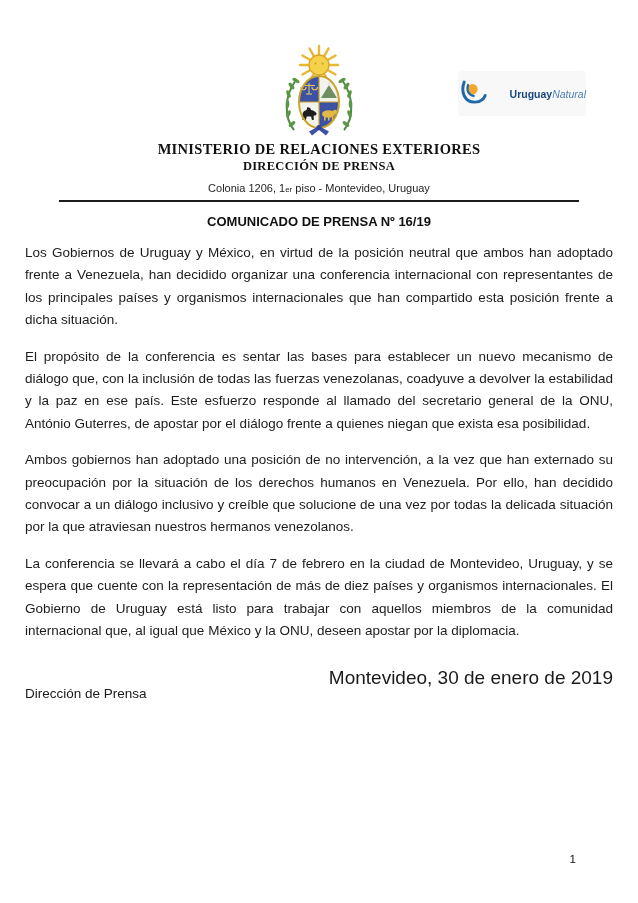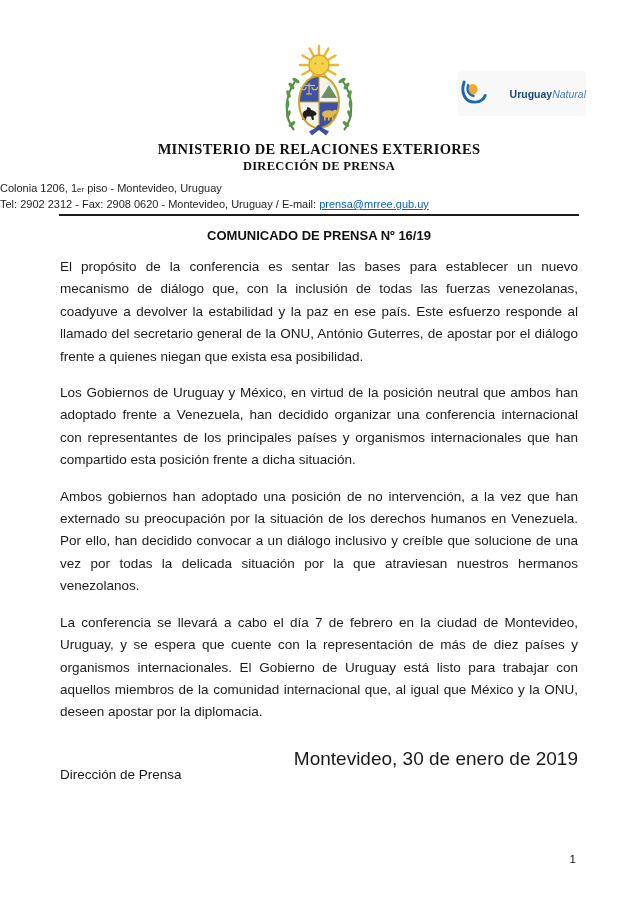--- a/index.html
+++ b/index.html
@@ -32,29 +32,29 @@
     font-weight: 700; font-size: 14.5px; letter-spacing: .3px;
     line-height: 17px; color: #111;
   }
   .direction {
     margin-top: 1px; text-align: center;
     font-family: "Liberation Serif", serif;
     font-weight: 700; font-size: 12.5px; letter-spacing: .3px;
     line-height: 15px; color: #111;
   }
   .address-line, .contact-line {
-    font-size: 11px; line-height: 14px; color: #1f1f1f;
+    text-align: center; font-size: 11px; line-height: 14px; color: #1f1f1f;
   }
   .address-line { margin-top: 7px; }
   .ordinal { font-size: 8px; }
   .email-link { color: #0563c1; text-decoration: underline; cursor: pointer; }
   .rule { margin: 3px 59px 0 59px; border-bottom: 2.5px solid #1c1c1c; }
 
   
-  .doc { padding: 0 60px; }
+  .doc { padding: 0 25px; }
   .kicker {
     margin-top: 12px; text-align: center;
     font-weight: 700; font-size: 13px; line-height: 16px; color: #111;
   }
   .title {
     margin-top: 20px; text-align: center;
     font-weight: 700; font-style: italic;
     font-size: 13.5px; line-height: 25px; color: #111;
   }
   .title .tline { text-decoration: underline; text-underline-offset: 3px; }
@@ -158,30 +158,29 @@
 
       <path d="M43,82 l-10,5.5 3,4 7,-5.5 7,5.5 3,-4 z" fill="#3d51a5"></path>
       <circle cx="43" cy="83.5" r="2.6" fill="#2f439c"></circle>
     </svg>
   </div>
 
   <div class="ministry">MINISTERIO DE RELACIONES EXTERIORES</div>
   <div class="direction">DIRECCIÓN DE PRENSA</div>
 
   <div class="address-line"><span>Colonia 1206, 1</span><span class="ordinal">er</span><span> piso - Montevideo, Uruguay</span></div>
-  <div class="contact-line"><span>Tel: 2902 2312 - Fax: 2908 0620 - Montevideo, Uruguay / E-mail: </span><a class="email-link">prensa@mrree.gub.uy</a></div>
 
   <div class="rule"></div>
 
   <div class="doc">
     <div class="kicker">COMUNICADO DE PRENSA Nº 16/19</div>
 
 
+    <p class="body-p">Los Gobiernos de Uruguay y México, en virtud de la posición neutral que ambos han adoptado frente a Venezuela, han decidido organizar una conferencia internacional con representantes de los principales países y organismos internacionales que han compartido esta posición frente a dicha situación.</p>
     <p class="body-p">El propósito de la conferencia es sentar las bases para establecer un nuevo mecanismo de diálogo que, con la inclusión de todas las fuerzas venezolanas, coadyuve a devolver la estabilidad y la paz en ese país. Este esfuerzo responde al llamado del secretario general de la ONU, António Guterres, de apostar por el diálogo frente a quienes niegan que exista esa posibilidad.</p>
-    <p class="body-p">Los Gobiernos de Uruguay y México, en virtud de la posición neutral que ambos han adoptado frente a Venezuela, han decidido organizar una conferencia internacional con representantes de los principales países y organismos internacionales que han compartido esta posición frente a dicha situación.</p>
     <p class="body-p">Ambos gobiernos han adoptado una posición de no intervención, a la vez que han externado su preocupación por la situación de los derechos humanos en Venezuela. Por ello, han decidido convocar a un diálogo inclusivo y creíble que solucione de una vez por todas la delicada situación por la que atraviesan nuestros hermanos venezolanos.</p>
     <p class="body-p">La conferencia se llevará a cabo el día 7 de febrero en la ciudad de Montevideo, Uruguay, y se espera que cuente con la representación de más de diez países y organismos internacionales. El Gobierno de Uruguay está listo para trabajar con aquellos miembros de la comunidad internacional que, al igual que México y la ONU, deseen apostar por la diplomacia.</p>
 
     <div class="dateline">Montevideo, 30 de enero de 2019</div>
     <div class="source-line">Dirección de Prensa</div>
   </div>
 
   <div class="page-number">1</div>
 </div>
 

